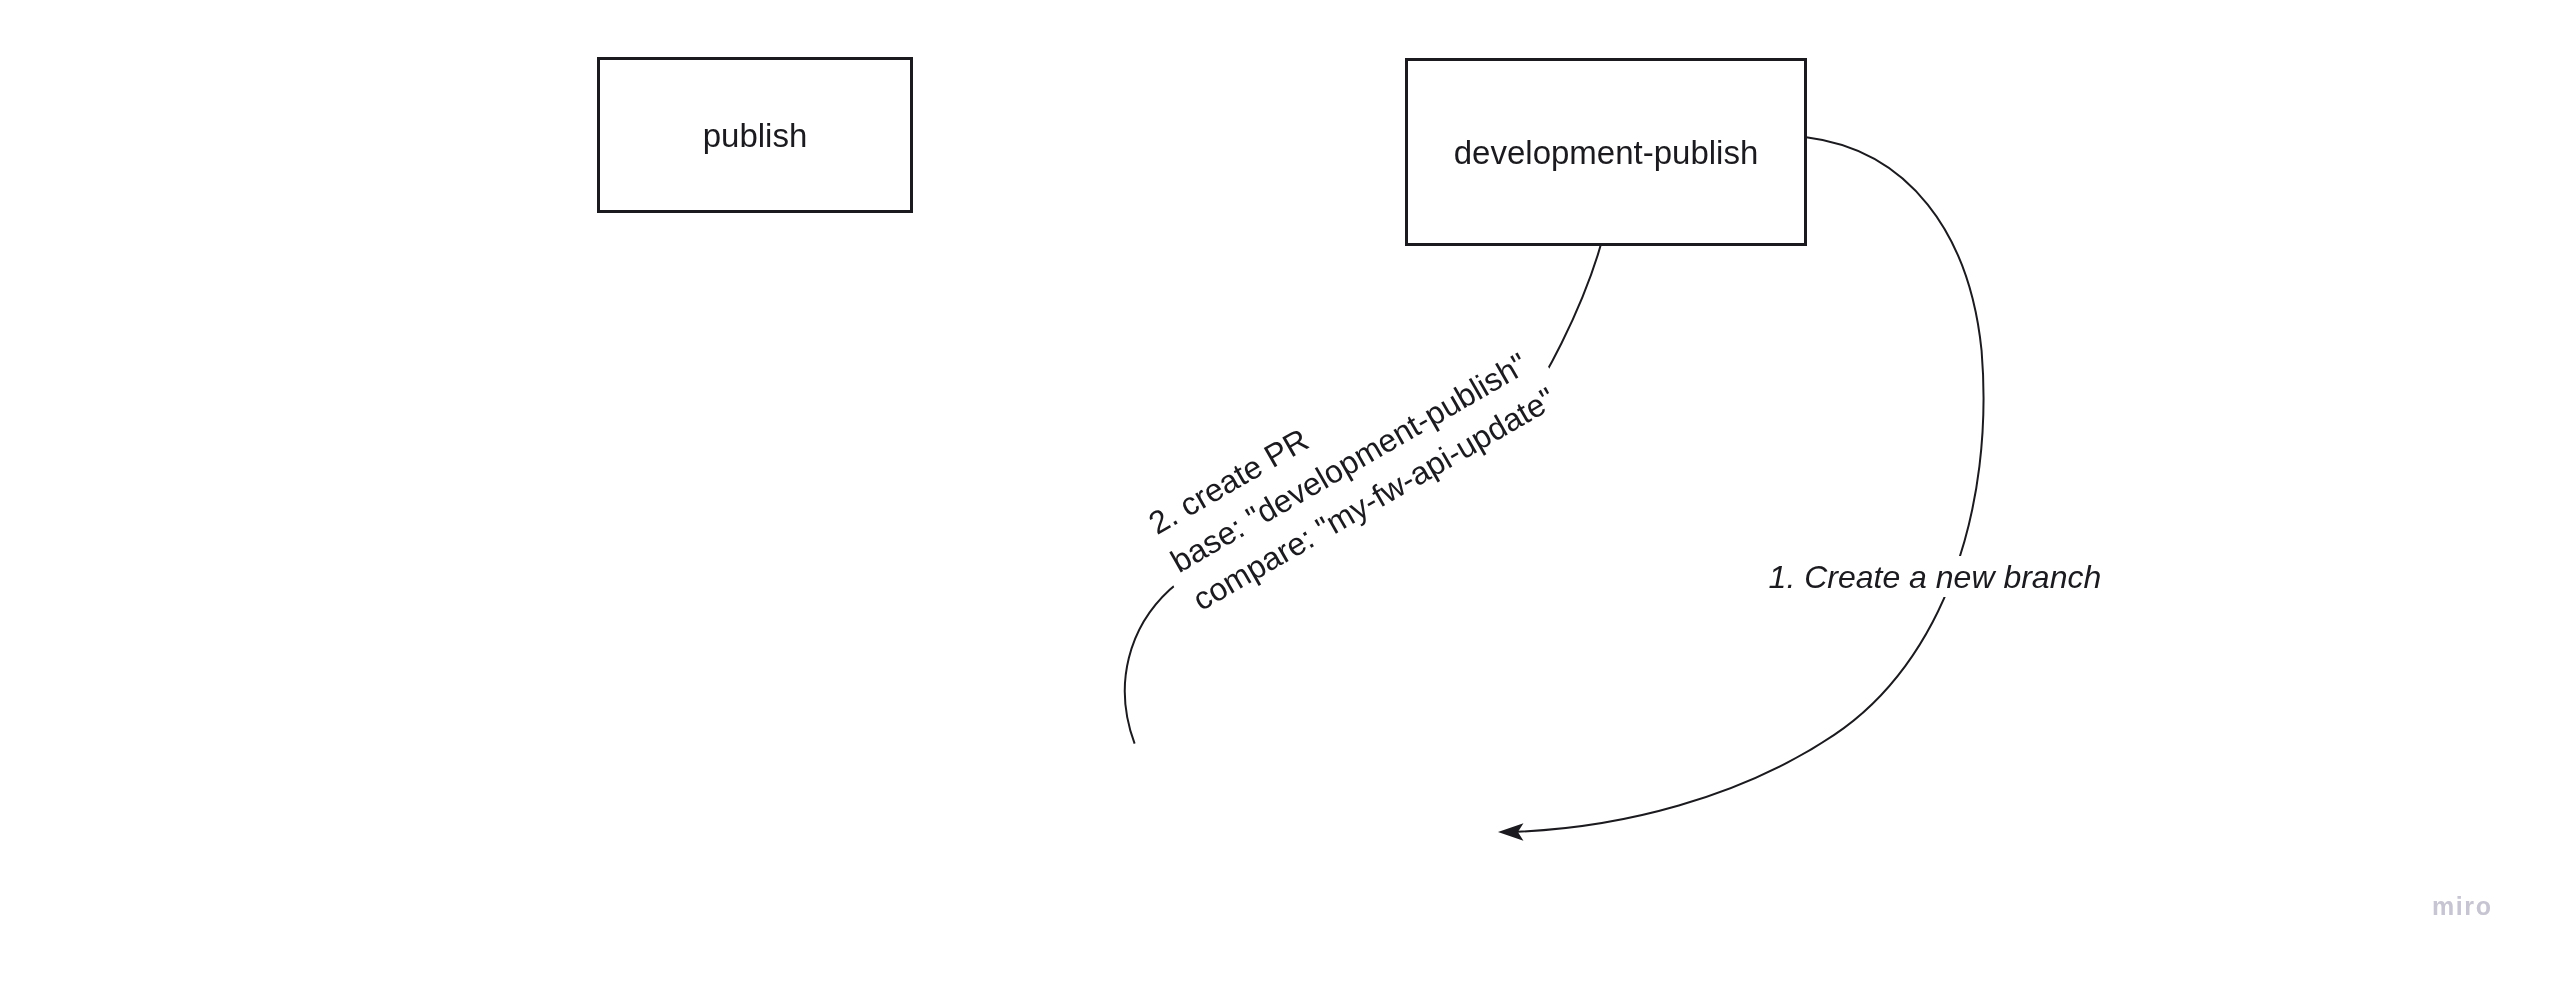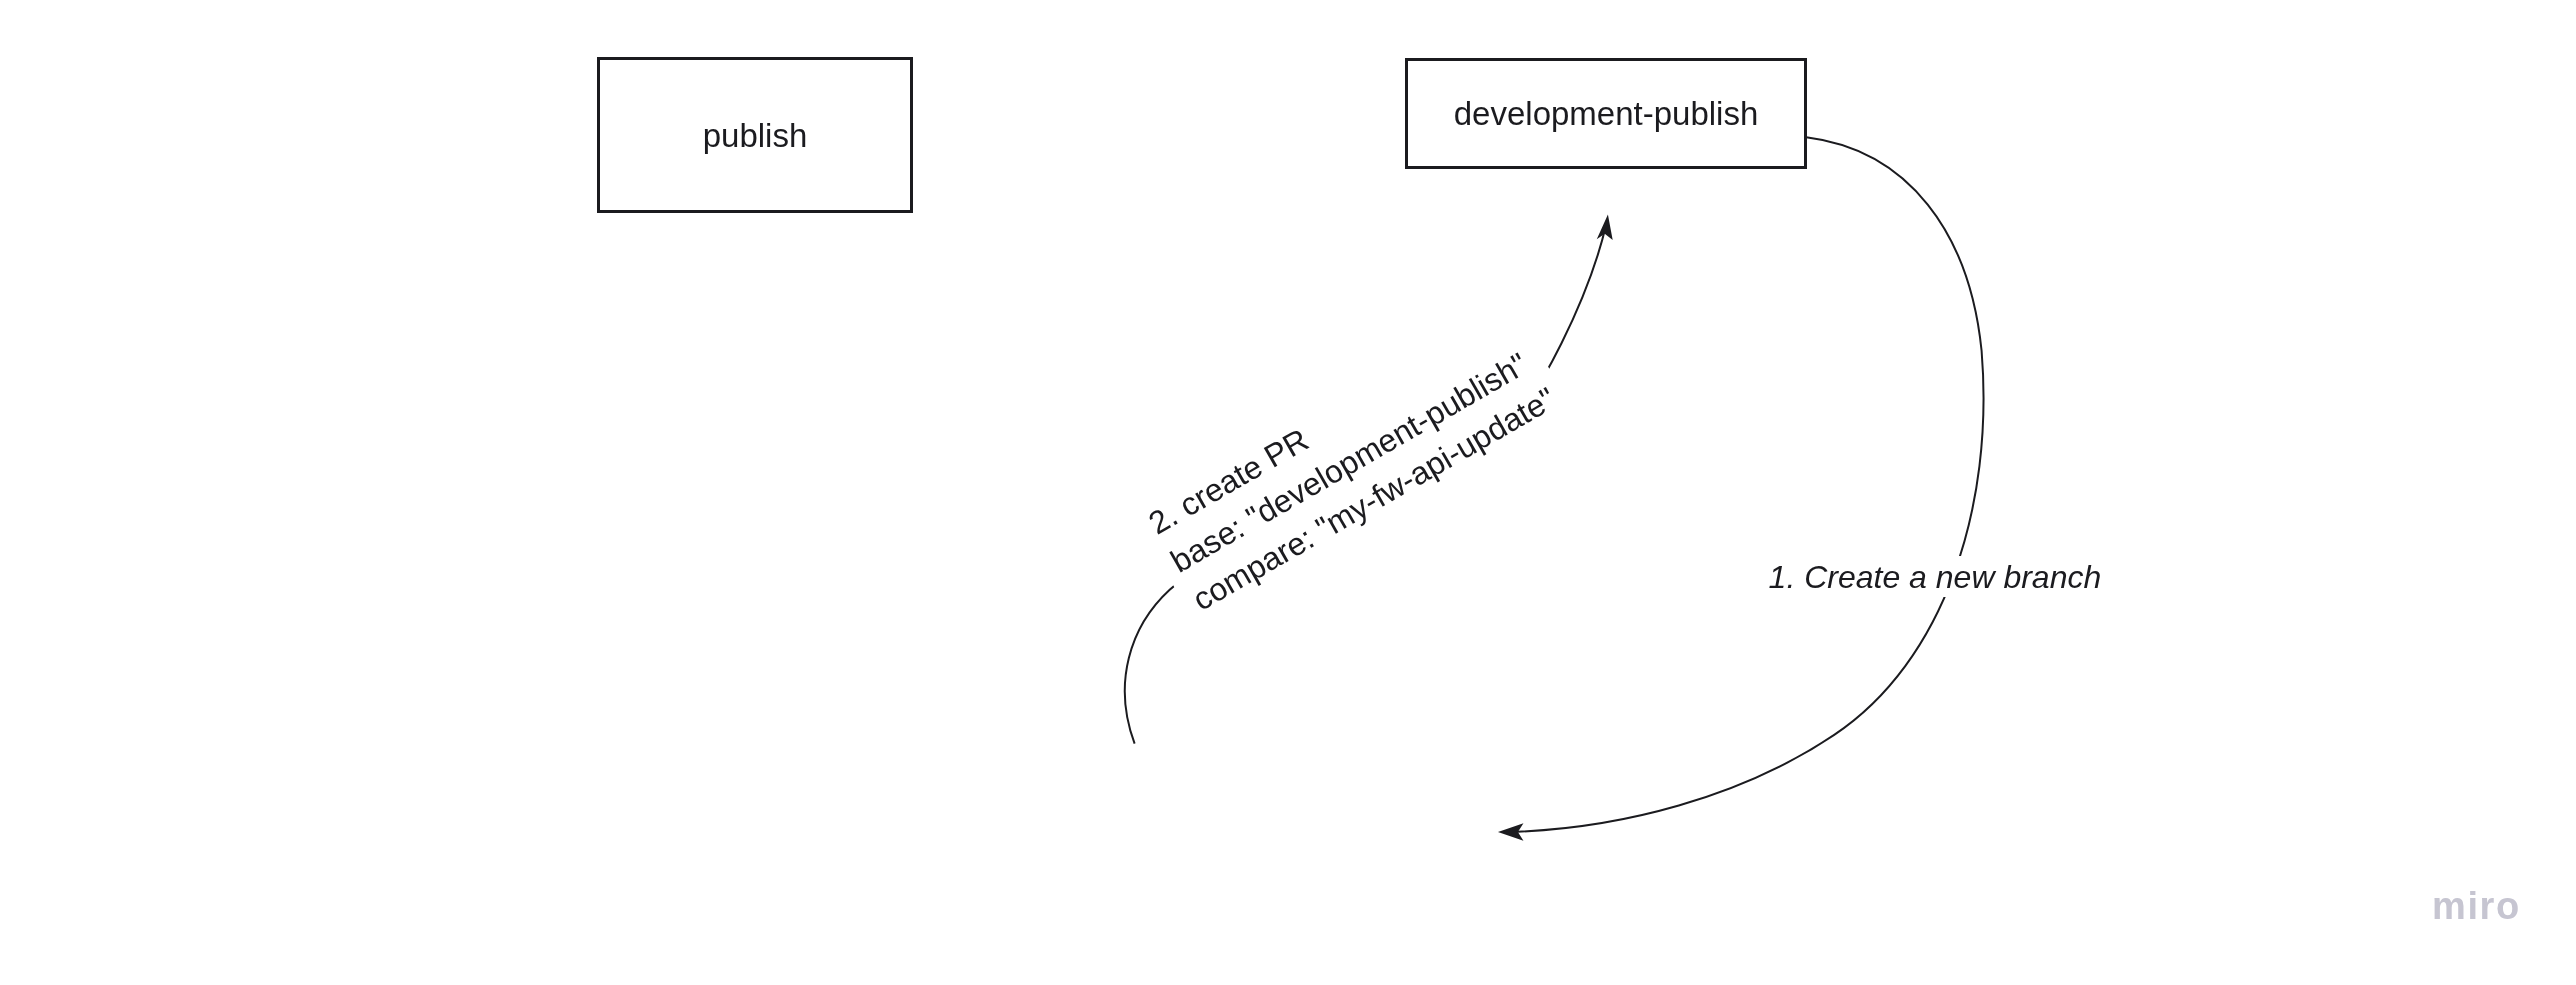--- a/index.html
+++ b/index.html
@@ -41,21 +41,21 @@
     display: flex;
     flex-direction: column;
     align-items: center;
     justify-content: center;
     text-align: center;
     font-size: 33px;
     line-height: 45px;
     color: #1b1b1f;
   }
   .node-publish            { left: 597px;  top: 57px;  width: 316px; height: 156px; }
-  .node-development-publish{ left: 1405px; top: 58px;  width: 402px; height: 111px; text-align: right; }
+  .node-development-publish{ left: 1405px; top: 58px;  width: 402px; height: 188px; text-align: right; }
   .node-my-fw-api-update   { left: 775px;  top: 745px; width: 721px; height: 174px; }
 
   .edge-label {
     position: absolute;
     background: #ffffff;
     font-size: 32px;
     line-height: 38px;
     white-space: nowrap;
     color: #1b1b1f;
   }
@@ -73,21 +73,21 @@
     transform: rotate(-30deg);
     transform-origin: 0 0;
   }
   .edge-label-create-pr .pr-line {
     display: block;
   }
   .watermark {
     position: absolute;
     left: 2432px;
     top: 886px;
-    font-size: 38px;
+    font-size: 25px;
     line-height: 40px;
     font-weight: 600;
     letter-spacing: 1.6px;
     color: #c6c5d1;
     user-select: none;
   }
 </style>
 </head>
 <body>
 

